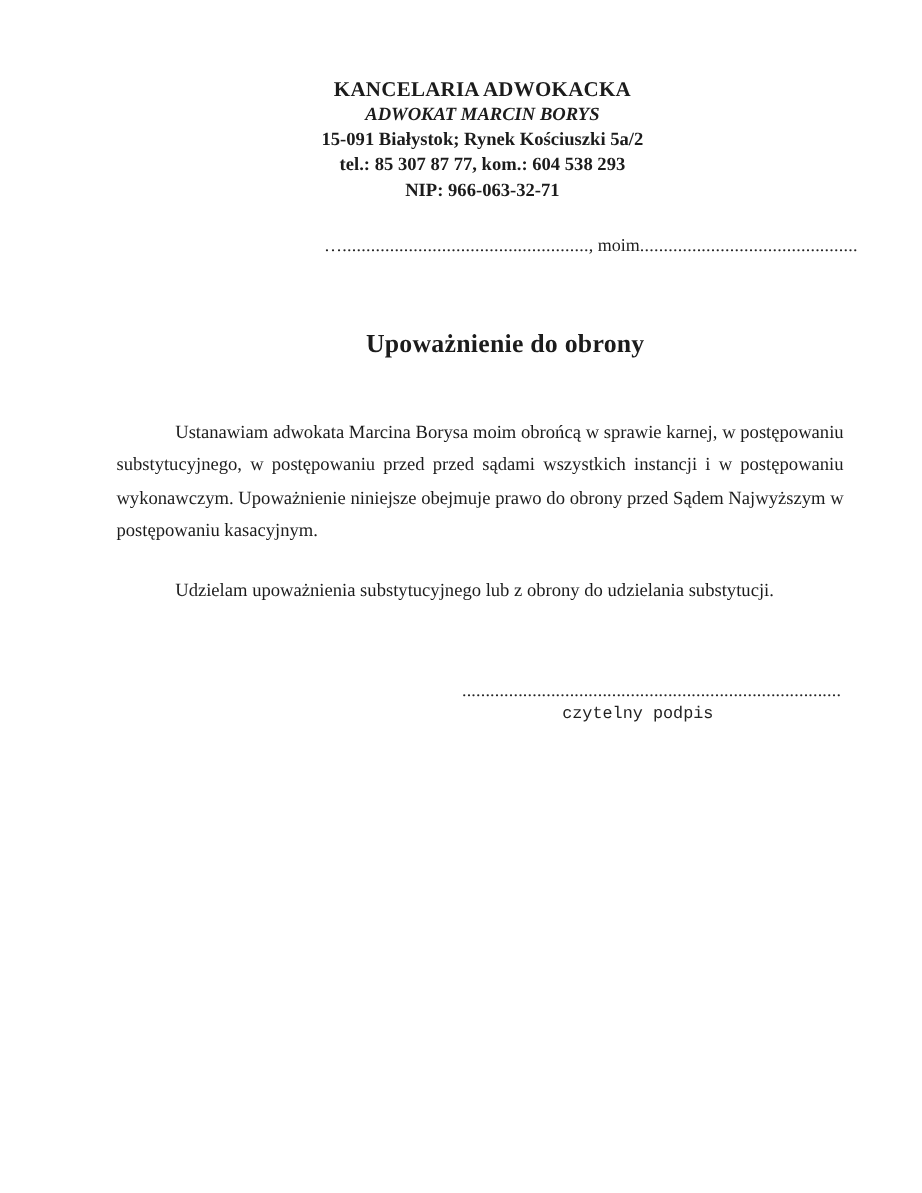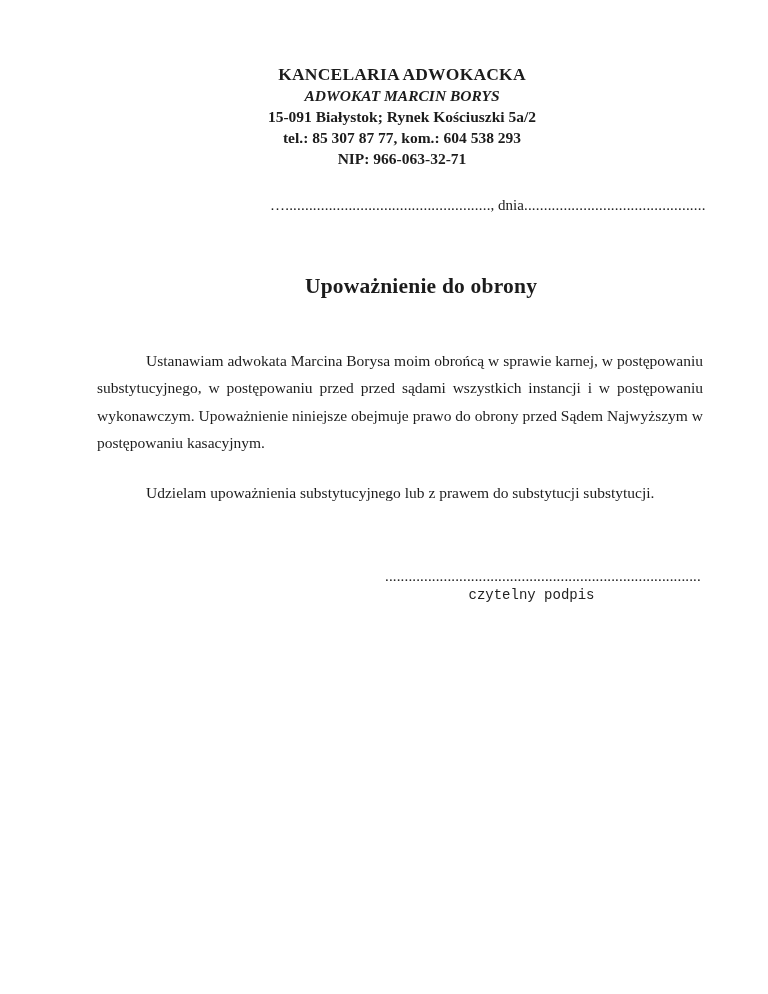--- a/index.html
+++ b/index.html
@@ -124,27 +124,27 @@
 
   <div class="letterhead">
     <div class="firm-name">KANCELARIA ADWOKACKA</div>
     <div class="attorney">ADWOKAT MARCIN BORYS</div>
     <div class="line">15-091 Białystok; Rynek Kościuszki 5a/2</div>
     <div class="line">tel.: 85 307 87 77, kom.: 604 538 293</div>
     <div class="line">NIP: 966-063-32-71</div>
   </div>
 
   <div class="date-line">
-    <span class="dots">…....................................................</span><span>, dnia</span><span class="dots">..............................................</span>
+    <span class="dots">…....................................................</span><span>, moim</span><span class="dots">..............................................</span>
   </div>
 
   <div class="doc-title">Upoważnienie do obrony</div>
 
   <p class="body-paragraph-1">Ustanawiam adwokata Marcina Borysa moim obrońcą w sprawie karnej, w postępowaniu substytucyjnego, w postępowaniu przed przed sądami wszystkich instancji i w postępowaniu wykonawczym. Upoważnienie niniejsze obejmuje prawo do obrony przed Sądem Najwyższym w postępowaniu kasacyjnym.</p>
 
-  <p class="body-paragraph-2">Udzielam upoważnienia substytucyjnego lub z prawem do substytucji substytucji.</p>
+  <p class="body-paragraph-2">Udzielam upoważnienia substytucyjnego lub z obrony do udzielania substytucji.</p>
 
   <div class="signature-block">
     <span class="signature-line">...................................................................................</span>
     <span class="signature-caption">czytelny podpis</span>
   </div>
 
 </div>
 
 </body></html>

